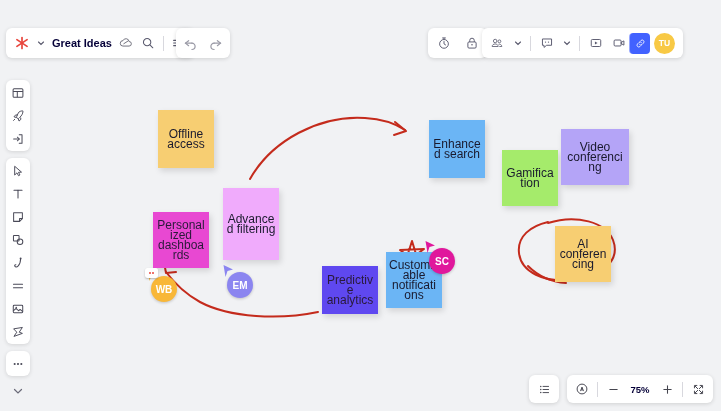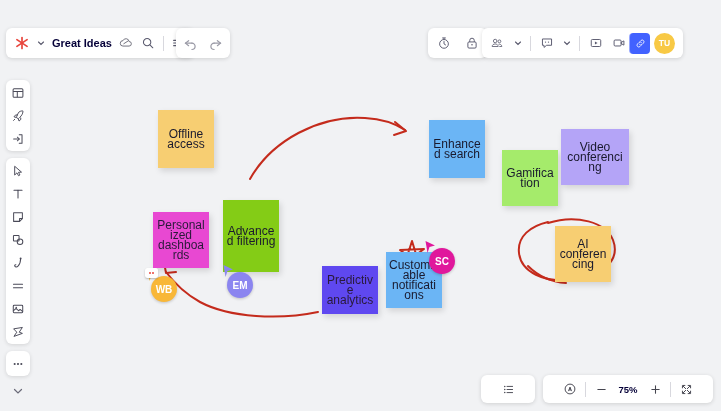--- a/index.html
+++ b/index.html
@@ -81,21 +81,21 @@
   }
   .tool { width: 15px; height: 15px; display: flex; align-items: center; justify-content: center;
           color: #4a4a58; cursor: pointer; }
   .tool svg { display: block; }
   #more-chev { display:flex; align-items:center; justify-content:center; height:16px; color:#6a6a78; }
 
   
   #bottombar { position: absolute; right: 8px; bottom: 8px; height: 28px; display: flex; gap: 8px; z-index: 40; }
   .bbar {
     background: #fff; border-radius: 6px; box-shadow: 0 1px 4px rgba(0,0,0,0.14);
-    display: flex; align-items: center; height: 28px; padding: 0 20px; gap: 8px;
+    display: flex; align-items: center; height: 28px; padding: 0 8px; gap: 8px;
   }
   #zoom-val { font-size: 9.5px; font-weight: bold; color: #050038; min-width: 24px; text-align: center; }
   .zbtn { width: 14px; height: 14px; display:flex; align-items:center; justify-content:center;
           color: #45454f; cursor: pointer; font-size: 13px; line-height: 1; }
 
   
   .cursor { position: absolute; }
   .cursor .bubble {
     position: absolute; width: 26px; height: 26px; border-radius: 50%;
     display: flex; align-items: center; justify-content: center;
@@ -128,21 +128,21 @@
 
         <path d="M412,241 L419,264 L400,250 L424,249 L405,263 Z" stroke-width="2"></path>
 
         <path d="M548,223 C576,214 606,222 613,240 C621,261 601,277 573,280 C544,283 521,272 519,253 C517,236 531,226 548,222" stroke-width="2"></path>
         <path d="M528,266 C538,276 552,282 566,283" stroke-width="2"></path>
       </g>
     </svg>
 
     <div id="stickies">
         <div class="sticky" style="left: 142px; top: 110px; width: 56px; height: 58px; background: rgb(247, 206, 114);">Offline access</div>
-        <div class="sticky" style="left: 207px; top: 200px; width: 56px; height: 72px; background: #84cc16;">Advanced filtering</div>
+        <div class="sticky" style="left: 207px; top: 188px; width: 56px; height: 72px; background: #f0abfc;">Advanced filtering</div>
         <div class="sticky" style="left: 137px; top: 212px; width: 56px; height: 56px; background: rgb(232, 72, 210); color: rgb(42, 26, 58);">Personalized dashboards</div>
         <div class="sticky" style="left: 306px; top: 266px; width: 56px; height: 48px; background: rgb(95, 72, 240); color: rgb(42, 26, 58);">Predictive analytics</div>
         <div class="sticky" style="left: 370px; top: 252px; width: 56px; height: 56px; background: rgb(107, 181, 245);">Customizable notifications</div>
         <div class="sticky" style="left: 413px; top: 120px; width: 56px; height: 58px; background: rgb(107, 181, 245);">Enhanced search</div>
         <div class="sticky" style="left: 486px; top: 150px; width: 56px; height: 56px; background: rgb(165, 235, 107);">Gamification</div>
         <div class="sticky" style="left: 545px; top: 129px; width: 68px; height: 56px; background: rgb(180, 164, 247);">Video conferencing</div>
         <div class="sticky" style="left: 539px; top: 226px; width: 56px; height: 56px; background: rgb(247, 206, 114);">AI conferencing</div>
       </div>
 
     <div id="cursors">

